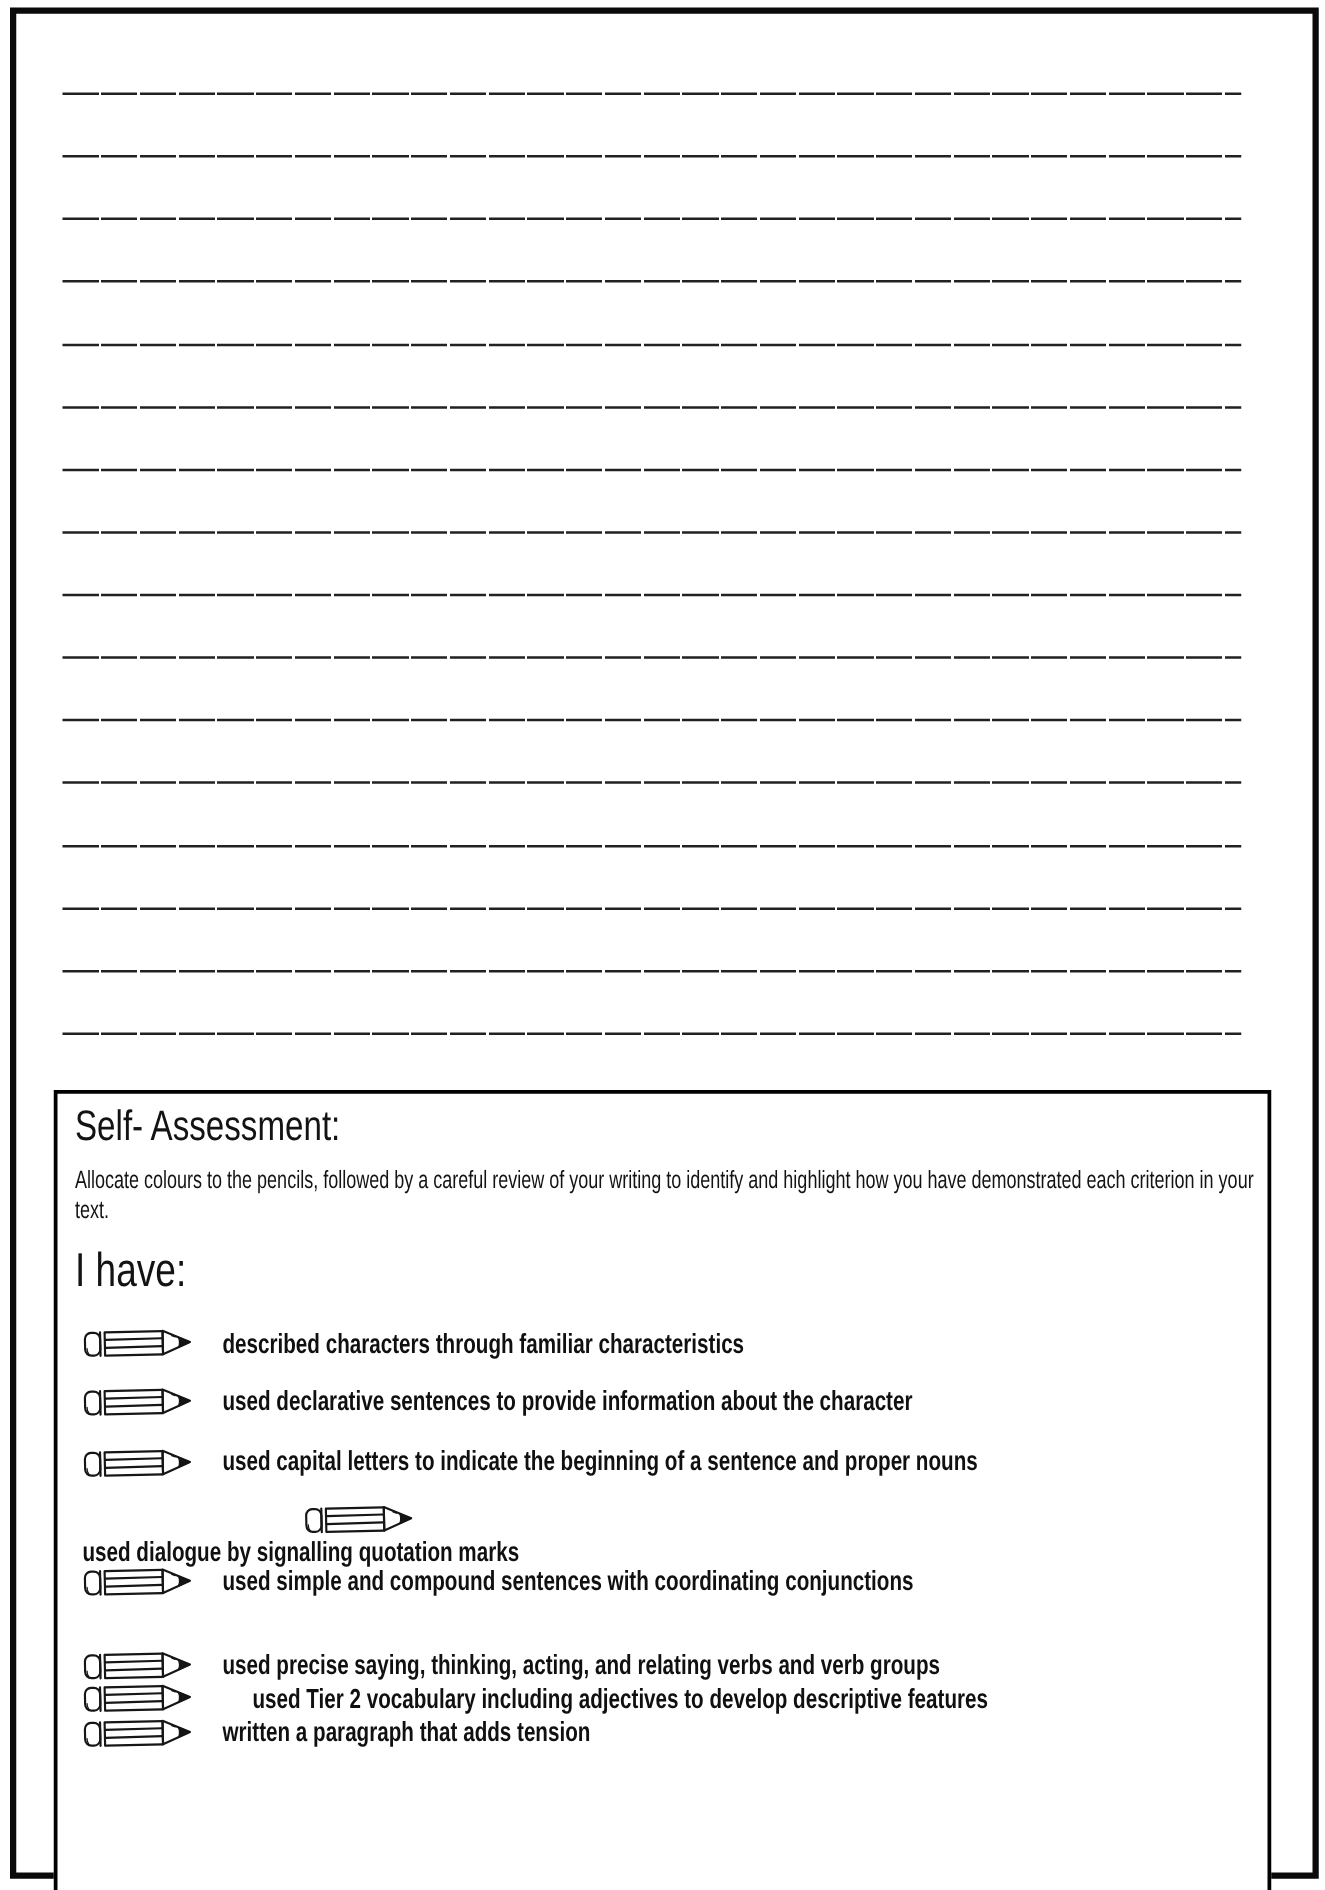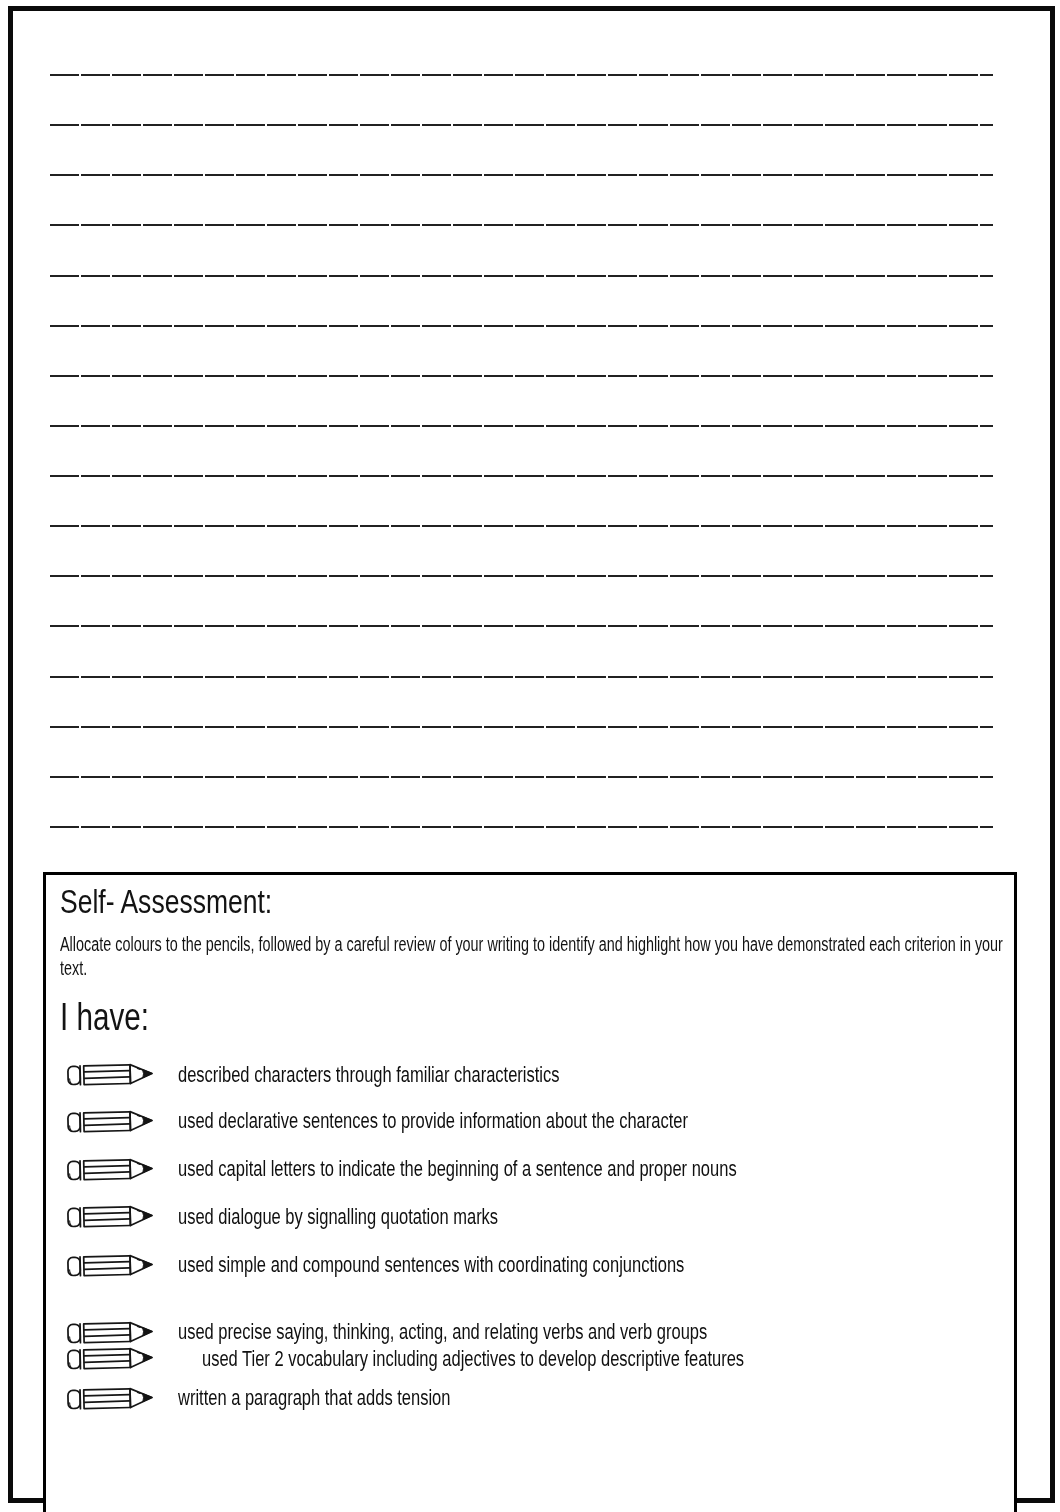--- a/index.html
+++ b/index.html
@@ -47,21 +47,21 @@
     color: #131313;
   }
   .sa-subheading {
     position: absolute; left: 14px; top: 122px;
     font-size: 38px; line-height: 1.1; white-space: nowrap;
     transform: scaleX(0.78); transform-origin: 0 0;
     color: #131313;
   }
   .sa-row {
     position: absolute; left: 20px; height: 28px;
-    display: flex; align-items: center;
+    display: flex; align-items: center; font-weight: bold;
   }
   .pencil { width: 90px; height: 25px; flex: 0 0 auto; margin-right: 22px; }
   .sa-crit {
     font-size: 22px; line-height: 28px; white-space: nowrap;
     transform: scaleX(0.75); transform-origin: 0 50%;
     color: #101010;
   }
   .defs { position: absolute; width: 0; height: 0; overflow: hidden; }
 </style>
 </head>
@@ -114,27 +114,27 @@
           <use href="#pencil-shape"></use>
         </svg>
         <span class="sa-crit">described characters through familiar characteristics</span>
       </div>
       <div class="sa-row" style="top: 232px;">
         <svg class="pencil" viewBox="0 0 92 26">
           <use href="#pencil-shape"></use>
         </svg>
         <span class="sa-crit">used declarative sentences to provide information about the character</span>
       </div>
-      <div class="sa-row" style="top: 280.3px;">
+      <div class="sa-row" style="top: 280.3px; align-items: flex-end;">
         <svg class="pencil" viewBox="0 0 92 26">
           <use href="#pencil-shape"></use>
         </svg>
         <span class="sa-crit">used capital letters to indicate the beginning of a sentence and proper nouns</span>
       </div>
-      <div class="sa-row" style="top: 327.7px;">
+      <div class="sa-row" style="top: 327.7px; flex-direction: column;">
         <svg class="pencil" viewBox="0 0 92 26">
           <use href="#pencil-shape"></use>
         </svg>
         <span class="sa-crit">used dialogue by signalling quotation marks</span>
       </div>
       <div class="sa-row" style="top: 376px;">
         <svg class="pencil" viewBox="0 0 92 26">
           <use href="#pencil-shape"></use>
         </svg>
         <span class="sa-crit">used simple and compound sentences with coordinating conjunctions</span>
@@ -144,20 +144,20 @@
           <use href="#pencil-shape"></use>
         </svg>
         <span class="sa-crit">used precise saying, thinking, acting, and relating verbs and verb groups</span>
       </div>
       <div class="sa-row" style="top: 469.9px; gap: 24px;">
         <svg class="pencil" viewBox="0 0 92 26">
           <use href="#pencil-shape"></use>
         </svg>
         <span class="sa-crit">used Tier 2 vocabulary including adjectives to develop descriptive features</span>
       </div>
-      <div class="sa-row" style="top: 509px;">
+      <div class="sa-row" style="top: 497px;">
         <svg class="pencil" viewBox="0 0 92 26">
           <use href="#pencil-shape"></use>
         </svg>
         <span class="sa-crit">written a paragraph that adds tension</span>
       </div>
     </div>
 </div>
 
 </body></html>

